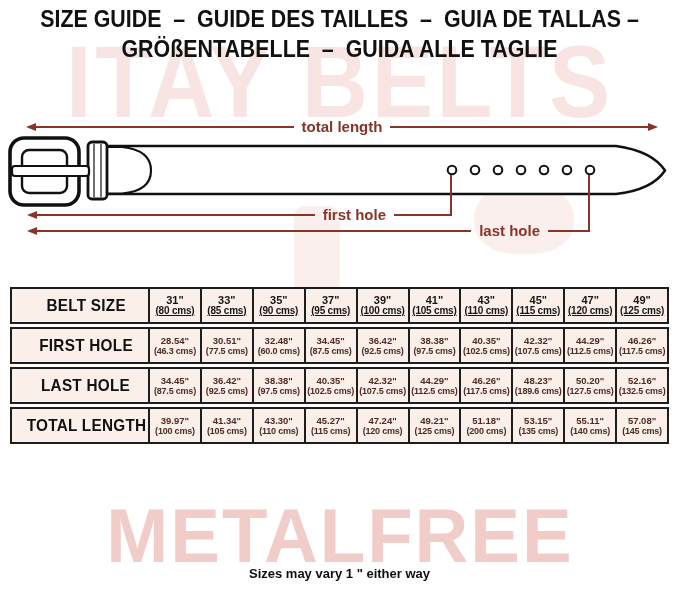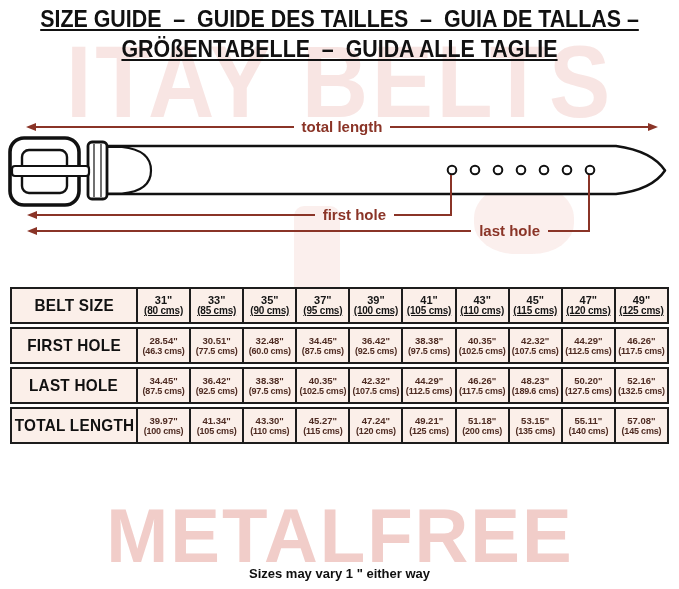--- a/index.html
+++ b/index.html
@@ -8,21 +8,21 @@
     font-family:"Liberation Sans",sans-serif;
   }
   
   .wm{position:absolute;left:50%;white-space:nowrap;font-weight:bold;z-index:0;pointer-events:none;}
   .wm-top{top:24px;font-size:102px;color:rgba(208,80,66,0.15);letter-spacing:4px;transform:translateX(-50%) scaleX(0.90);}
   .wm-bottom{top:492px;font-size:76px;color:rgba(205,70,55,0.27);letter-spacing:2px;transform:translateX(-50%) scaleX(0.98);}
   .wm-blob{position:absolute;z-index:0;background:rgba(214,96,80,0.10);pointer-events:none;}
   .blob-1{left:474px;top:182px;width:100px;height:72px;border-radius:50% 50% 42% 42%;}
   .blob-2{left:294px;top:206px;width:46px;height:100px;border-radius:10px;}
   
-  .title{position:absolute;top:4px;left:0;width:100%;text-align:center;z-index:2;color:#111;text-decoration:underline;}
+  .title{position:absolute;top:4px;left:0;width:100%;text-align:center;z-index:2;color:#111;}
   .title-line{font-size:23px;font-weight:bold;line-height:30px;transform:scaleX(0.93);white-space:nowrap;}
   
   .belt-svg{position:absolute;left:0;top:0;width:679px;height:589px;z-index:1;pointer-events:none;}
   .arrow{position:absolute;display:flex;align-items:center;z-index:2;color:#8a3427;}
   .seg{height:2px;background:#8a3427;}
   .grow{flex:1;}
   .alabel{font-size:15px;font-weight:bold;padding:0 8px;line-height:14px;white-space:nowrap;}
   .ah{width:0;height:0;border-top:4px solid transparent;border-bottom:4px solid transparent;flex:0 0 auto;}
   .ah-left{border-right:10px solid #8a3427;}
   .ah-right{border-left:10px solid #8a3427;}
@@ -30,21 +30,21 @@
   .arr-first{left:27px;top:208px;width:425px;}
   .arr-last{left:27px;top:224px;width:563px;}
   .seg-fixed-first{width:58px;}
   .seg-fixed-last{width:42px;}
   .vconn{position:absolute;width:2px;background:#8a3427;z-index:2;}
   .vconn-first{left:450px;top:175px;height:41px;}
   .vconn-last{left:588px;top:175px;height:57px;}
   
   .size-table{position:absolute;left:10px;top:287px;width:659px;z-index:2;}
   .trow{display:grid;grid-template-columns:124px repeat(10,1fr);height:37px;border:2px solid #1d1d1d;
-        background:#fbefe9;box-sizing:border-box;margin-bottom:3px;}
+        background:#fbefe9;box-sizing:border-box;margin-bottom:3px;padding-left:12px;}
   .tcell{display:flex;flex-direction:column;align-items:center;justify-content:center;
          border-left:2px solid #1d1d1d;overflow:hidden;}
   .tlabel{border-left:none;font-weight:bold;font-size:17px;color:#111;}
   .tlabel span{display:block;transform:scaleX(0.9);white-space:nowrap;letter-spacing:0.3px;}
   .tdata .v{font-size:9.5px;font-weight:bold;color:#4e2b22;line-height:11px;white-space:nowrap;}
   .tdata .c{font-size:9px;font-weight:bold;color:#4e2b22;line-height:10px;letter-spacing:-0.2px;white-space:nowrap;}
   .thead .v{font-size:11px;color:#151515;}
   .thead .c{font-size:10px;color:#151515;text-decoration:underline;}
   
   .footer{position:absolute;left:0;top:516px;width:100%;text-align:center;z-index:2;color:#0f0f0f;}

